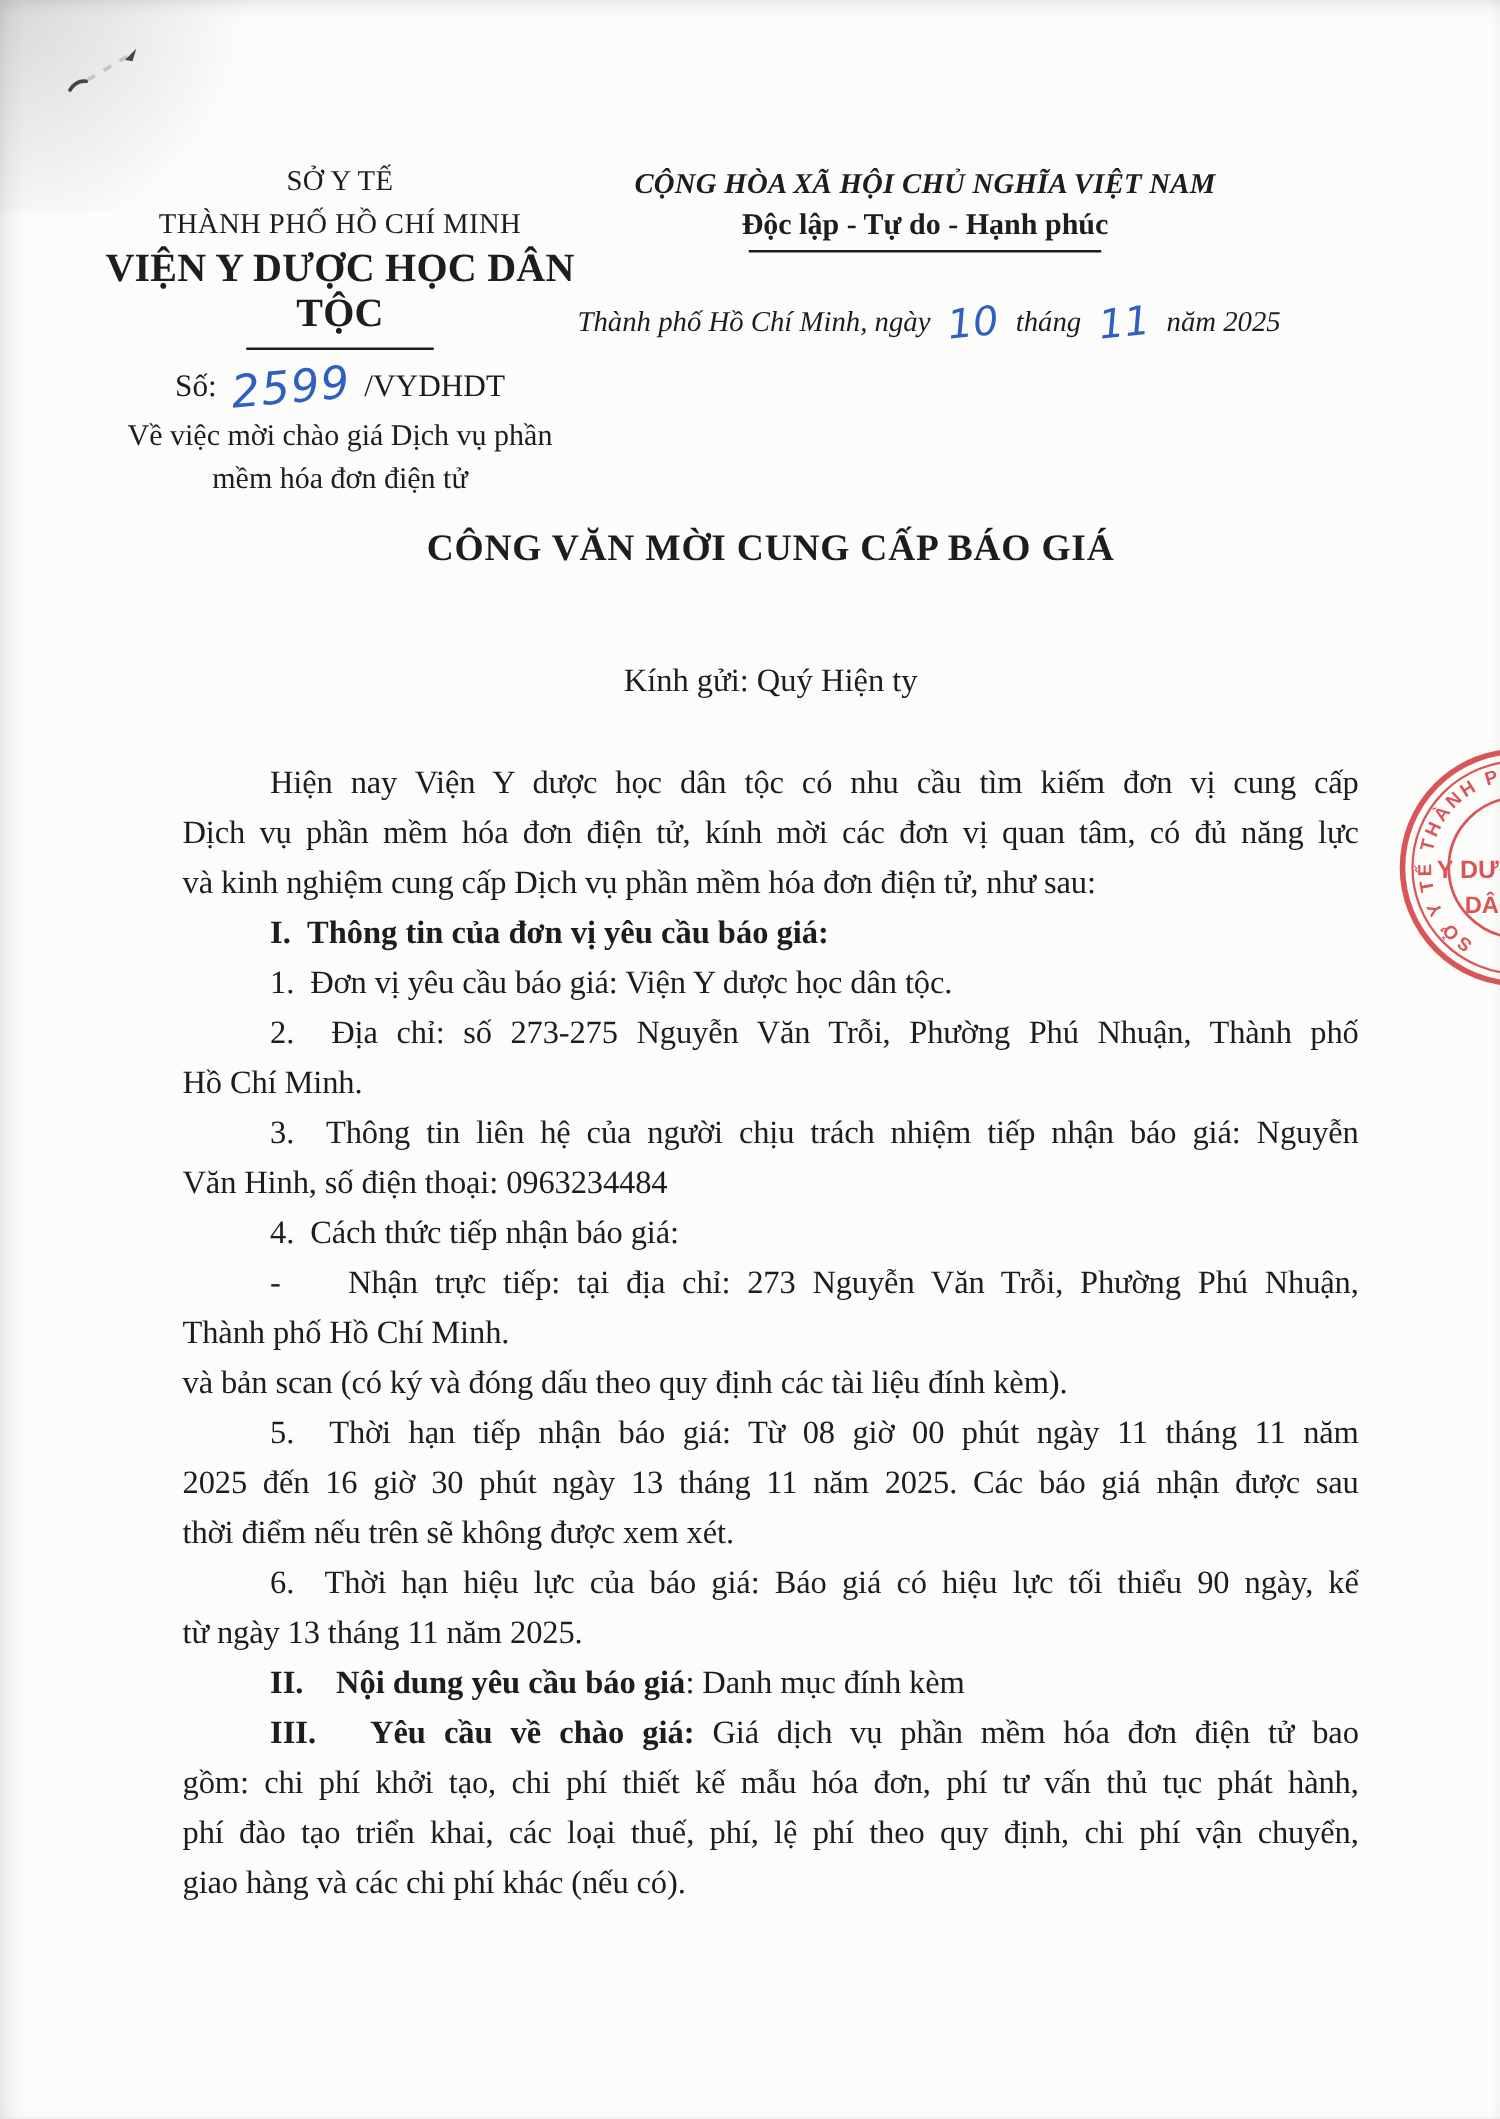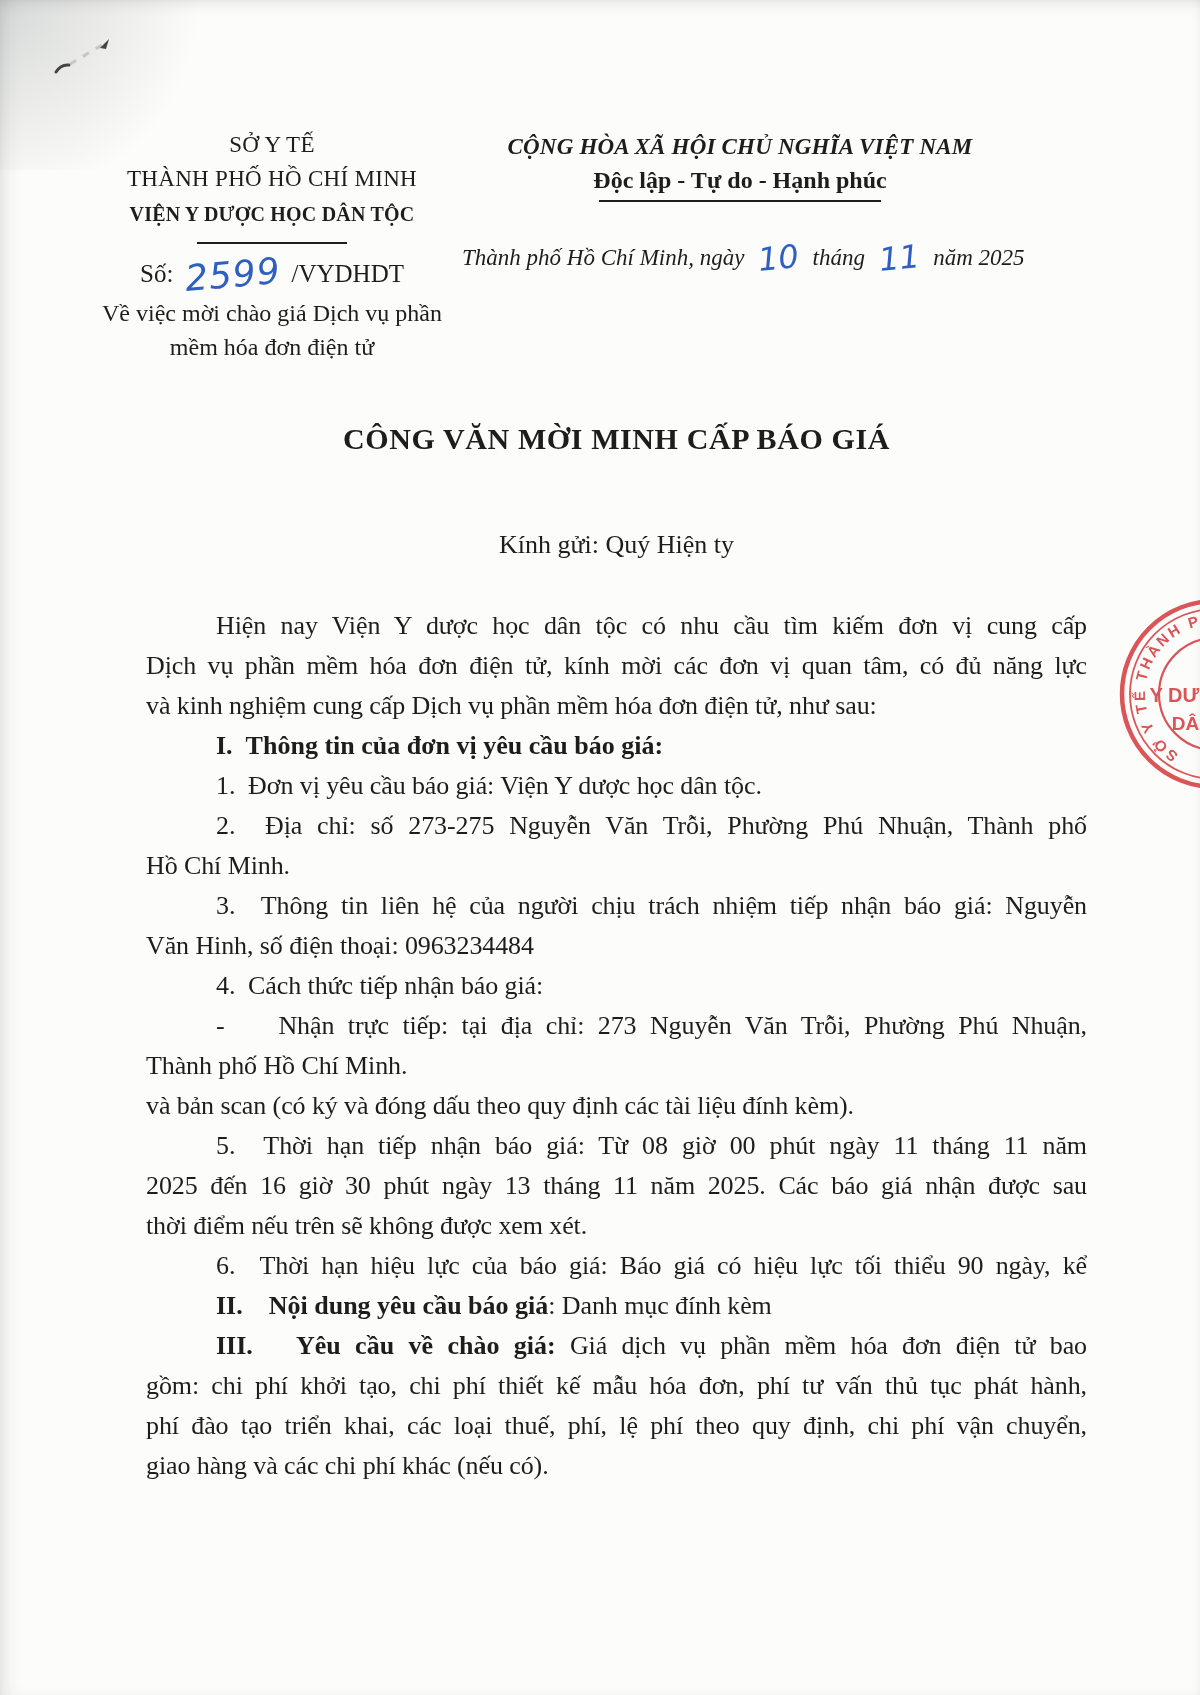--- a/index.html
+++ b/index.html
@@ -24,21 +24,21 @@
   .corner-shade{
     position:absolute;left:0;top:0;width:220px;height:170px;
     background:radial-gradient(circle at 0 0, rgba(80,90,92,.22), rgba(80,90,92,0) 72%);
     pointer-events:none;
   }
   .pen-mark{position:absolute;left:42px;top:28px;}
 
   
   .hleft{position:absolute;left:78px;top:128px;width:388px;text-align:center;}
   .hl-line{font-size:23px;line-height:34px;letter-spacing:.3px;}
-  .hl-org{font-size:20px;line-height:36px;font-weight:bold;letter-spacing:.2px;}
+  .hl-org{font-size:32px;line-height:36px;font-weight:bold;letter-spacing:.2px;}
   .hl-rule{width:150px;height:2px;background:var(--ink);margin:10px auto 6px;}
   .so-line{font-size:25px;line-height:44px;margin-top:8px;white-space:nowrap;}
   .hand{
     color:var(--blue);
     font-family:"DejaVu Sans",sans-serif;
     font-style:italic;
     display:inline-block;
     line-height:0;
   }
   .hand-so{font-size:36px;transform:rotate(-5deg);margin:0 5px;vertical-align:-5px;letter-spacing:1px;}
@@ -115,21 +115,21 @@
   </div>
 
   <div class="date-line">
     <span>Thành phố Hồ Chí Minh, ngày</span>
     <span class="hand hand-date">10</span>
     <span>tháng</span>
     <span class="hand hand-date">11</span>
     <span>năm 2025</span>
   </div>
 
-  <div class="doc-title">CÔNG VĂN MỜI MINH CẤP BÁO GIÁ</div>
+  <div class="doc-title">CÔNG VĂN MỜI CUNG CẤP BÁO GIÁ</div>
 
   <div class="salutation">Kính gửi: Quý Hiện ty</div>
 
   <div class="body-block" id="body-lines">
       <div class="bline ind just"><span>Hiện nay Viện Y dược học dân tộc có nhu cầu tìm kiếm đơn vị cung cấp</span></div>
       <div class="bline just"><span>Dịch vụ phần mềm hóa đơn điện tử, kính mời các đơn vị quan tâm, có đủ năng lực</span></div>
       <div class="bline"><span>và kinh nghiệm cung cấp Dịch vụ phần mềm hóa đơn điện tử, như sau:</span></div>
       <div class="bline ind"><b>I.&nbsp;&nbsp;Thông tin của đơn vị yêu cầu báo giá:</b></div>
       <div class="bline ind"><span>1.&nbsp;&nbsp;Đơn vị yêu cầu báo giá: Viện Y dược học dân tộc.</span></div>
       <div class="bline ind just"><span>2.&nbsp;&nbsp;Địa chỉ: số 273-275 Nguyễn Văn Trỗi, Phường Phú Nhuận, Thành phố</span></div>
@@ -137,20 +137,21 @@
       <div class="bline ind just"><span>3.&nbsp;&nbsp;Thông tin liên hệ của người chịu trách nhiệm tiếp nhận báo giá: Nguyễn</span></div>
       <div class="bline"><span>Văn Hinh, số điện thoại: 0963234484</span></div>
       <div class="bline ind"><span>4.&nbsp;&nbsp;Cách thức tiếp nhận báo giá:</span></div>
       <div class="bline ind just"><span>-&nbsp;&nbsp;&nbsp;&nbsp;Nhận trực tiếp: tại địa chỉ: 273 Nguyễn Văn Trỗi, Phường Phú Nhuận,</span></div>
       <div class="bline"><span>Thành phố Hồ Chí Minh.</span></div>
       <div class="bline"><span>và bản scan (có ký và đóng dấu theo quy định các tài liệu đính kèm).</span></div>
       <div class="bline ind just"><span>5.&nbsp;&nbsp;Thời hạn tiếp nhận báo giá: Từ 08 giờ 00 phút ngày 11 tháng 11 năm</span></div>
       <div class="bline just"><span>2025 đến 16 giờ 30 phút ngày 13 tháng 11 năm 2025. Các báo giá nhận được sau</span></div>
       <div class="bline"><span>thời điểm nếu trên sẽ không được xem xét.</span></div>
       <div class="bline ind just"><span>6.&nbsp;&nbsp;Thời hạn hiệu lực của báo giá: Báo giá có hiệu lực tối thiểu 90 ngày, kể</span></div>
+      <div class="bline"><span>từ ngày 13 tháng 11 năm 2025.</span></div>
       <div class="bline ind"><b>II.&nbsp;&nbsp;&nbsp;&nbsp;Nội dung yêu cầu báo giá</b><span>: Danh mục đính kèm</span></div>
       <div class="bline ind just"><b>III.&nbsp;&nbsp;&nbsp;Yêu cầu về chào giá:</b><span> Giá dịch vụ phần mềm hóa đơn điện tử bao</span></div>
       <div class="bline just"><span>gồm: chi phí khởi tạo, chi phí thiết kế mẫu hóa đơn, phí tư vấn thủ tục phát hành,</span></div>
       <div class="bline just"><span>phí đào tạo triển khai, các loại thuế, phí, lệ phí theo quy định, chi phí vận chuyển,</span></div>
       <div class="bline"><span>giao hàng và các chi phí khác (nếu có).</span></div>
     </div>
 
   <svg class="stamp" width="100" height="216" viewBox="0 0 100 216">
     <circle cx="115" cy="108" r="93" fill="none" stroke="#d8474b" stroke-width="4.5"></circle>
     <circle cx="115" cy="108" r="85" fill="none" stroke="#d8474b" stroke-width="1.8"></circle>

